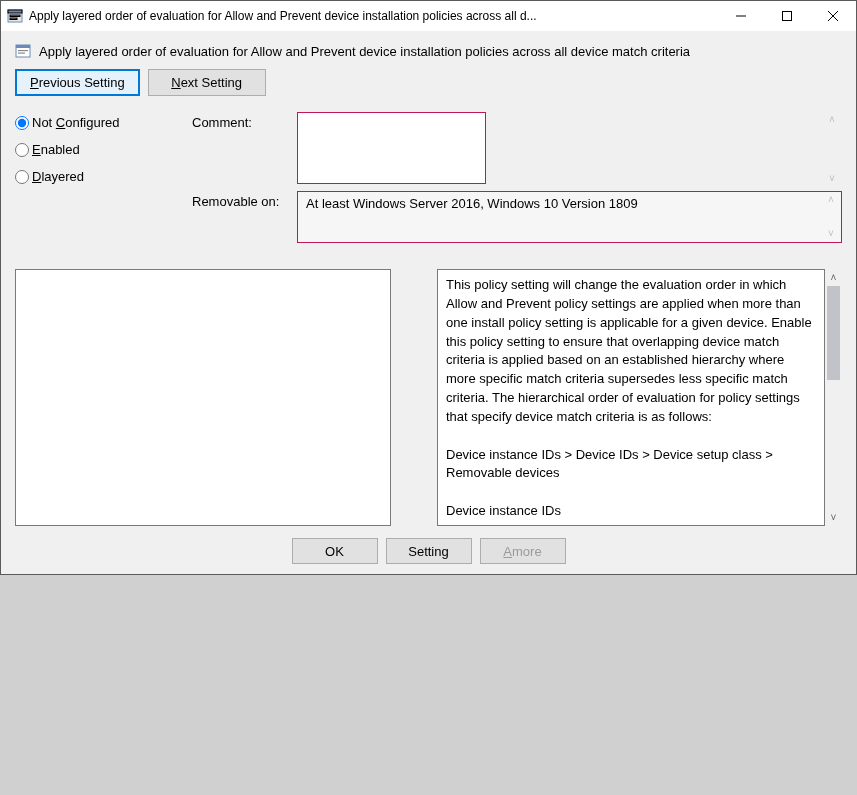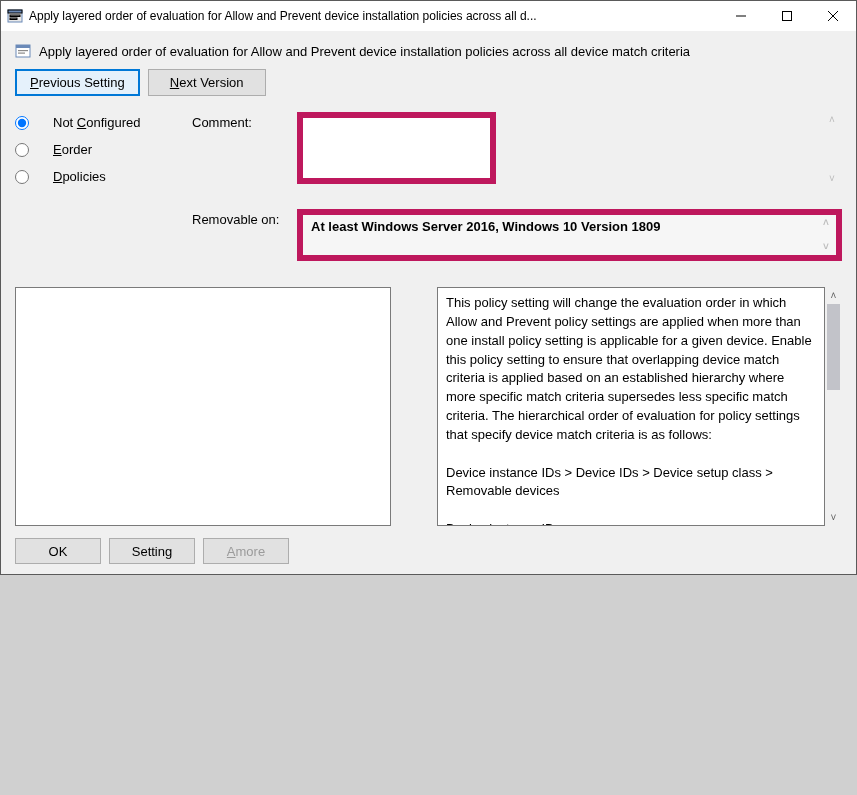--- a/index.html
+++ b/index.html
@@ -88,47 +88,46 @@
     align-items: stretch;
     gap: 12px;
     margin-bottom: 20px;
   }
   .radio-col {
     width: 165px;
     display: flex; flex-direction: column; gap: 12px;
     padding-top: 3px;
   }
   .radio-item {
-    display: flex; align-items: center; gap: 24px;
+    display: flex; align-items: center; gap: 3px;
     font-size: 13px; color: #000;
     cursor: pointer;
   }
   .radio-item input[type=radio] {
     width: 14px; height: 14px; margin: 0;
   }
   .radio-item .ul { text-decoration: underline; }
 
-  .right-col { flex: 1; display: flex; flex-direction: column; gap: 22px; }
+  .right-col { flex: 1; display: flex; flex-direction: column; gap: 4px; }
   .field-row { display: flex; align-items: flex-start; gap: 10px; }
   .field-label {
     width: 95px;
     font-size: 13px;
     color: #000;
     padding-top: 3px;
   }
   .comment-box, .supported-box {
     flex: 1;
     background: #fff;
-    border: 6px solid #be185d;
+    border: 1px solid #be185d;
     font-family: inherit;
     font-size: 13px;
     padding: 3px 6px;
     resize: none;
     position: relative;
-    font-weight: bold;
   }
   .comment-box { height: 72px; }
   .supported-box {
     height: 52px;
     background: #f6f6f6;
     color: #000;
     display: flex; align-items: flex-start;
     padding: 4px 20px 4px 8px;
   }
   .tiny-scroll {
@@ -194,21 +193,21 @@
     flex: 1; position: relative;
     background: #f0f0f0;
   }
   .vscroll .thumb {
     position: absolute; left: 2px; right: 2px;
     top: 0; height: 42%;
     background: #c2c3c9;
   }
 
   .footer {
-    display: flex; justify-content: flex-start; gap: 8px;
+    display: flex; justify-content: center; gap: 8px;
     padding-top: 12px;
   }
   .dlg-btn {
     min-width: 86px; height: 26px;
     background: #e1e1e1;
     border: 1px solid #adadad;
     font-size: 13px;
     color: #000;
     cursor: pointer;
   }
@@ -265,37 +264,37 @@
         </svg>
       </span>
       <span class="policy-title">Apply layered order of evaluation for Allow and Prevent device installation policies across all device match criteria</span>
     </div>
 
     <div class="nav-row">
       <div class="nav-btn focused">
         <span><span class="ul">P</span><span>revious Setting</span></span>
       </div>
       <div class="nav-btn">
-        <span><span class="ul">N</span><span>ext Version</span></span>
+        <span><span class="ul">N</span><span>ext Setting</span></span>
       </div>
     </div>
 
     <div class="settings-row">
       <div class="radio-col">
         <label class="radio-item">
           <input type="radio" name="state" checked="" style="">
           <span><span>Not </span><span class="ul">C</span><span>onfigured</span></span>
         </label>
         <label class="radio-item">
           <input type="radio" name="state" style="">
-          <span><span class="ul">E</span><span>order</span></span>
+          <span><span class="ul">E</span><span>nabled</span></span>
         </label>
         <label class="radio-item">
           <input type="radio" name="state" style="">
-          <span><span class="ul">D</span><span>policies</span></span>
+          <span><span class="ul">D</span><span>layered</span></span>
         </label>
       </div>
 
       <div class="right-col">
         <div class="field-row">
           <div class="field-label">Comment:</div>
           <div style="flex:1;position:relative;">
             <textarea class="comment-box" value="" style=""></textarea>
             <div class="tiny-scroll">
               <div class="arw">˄</div>

